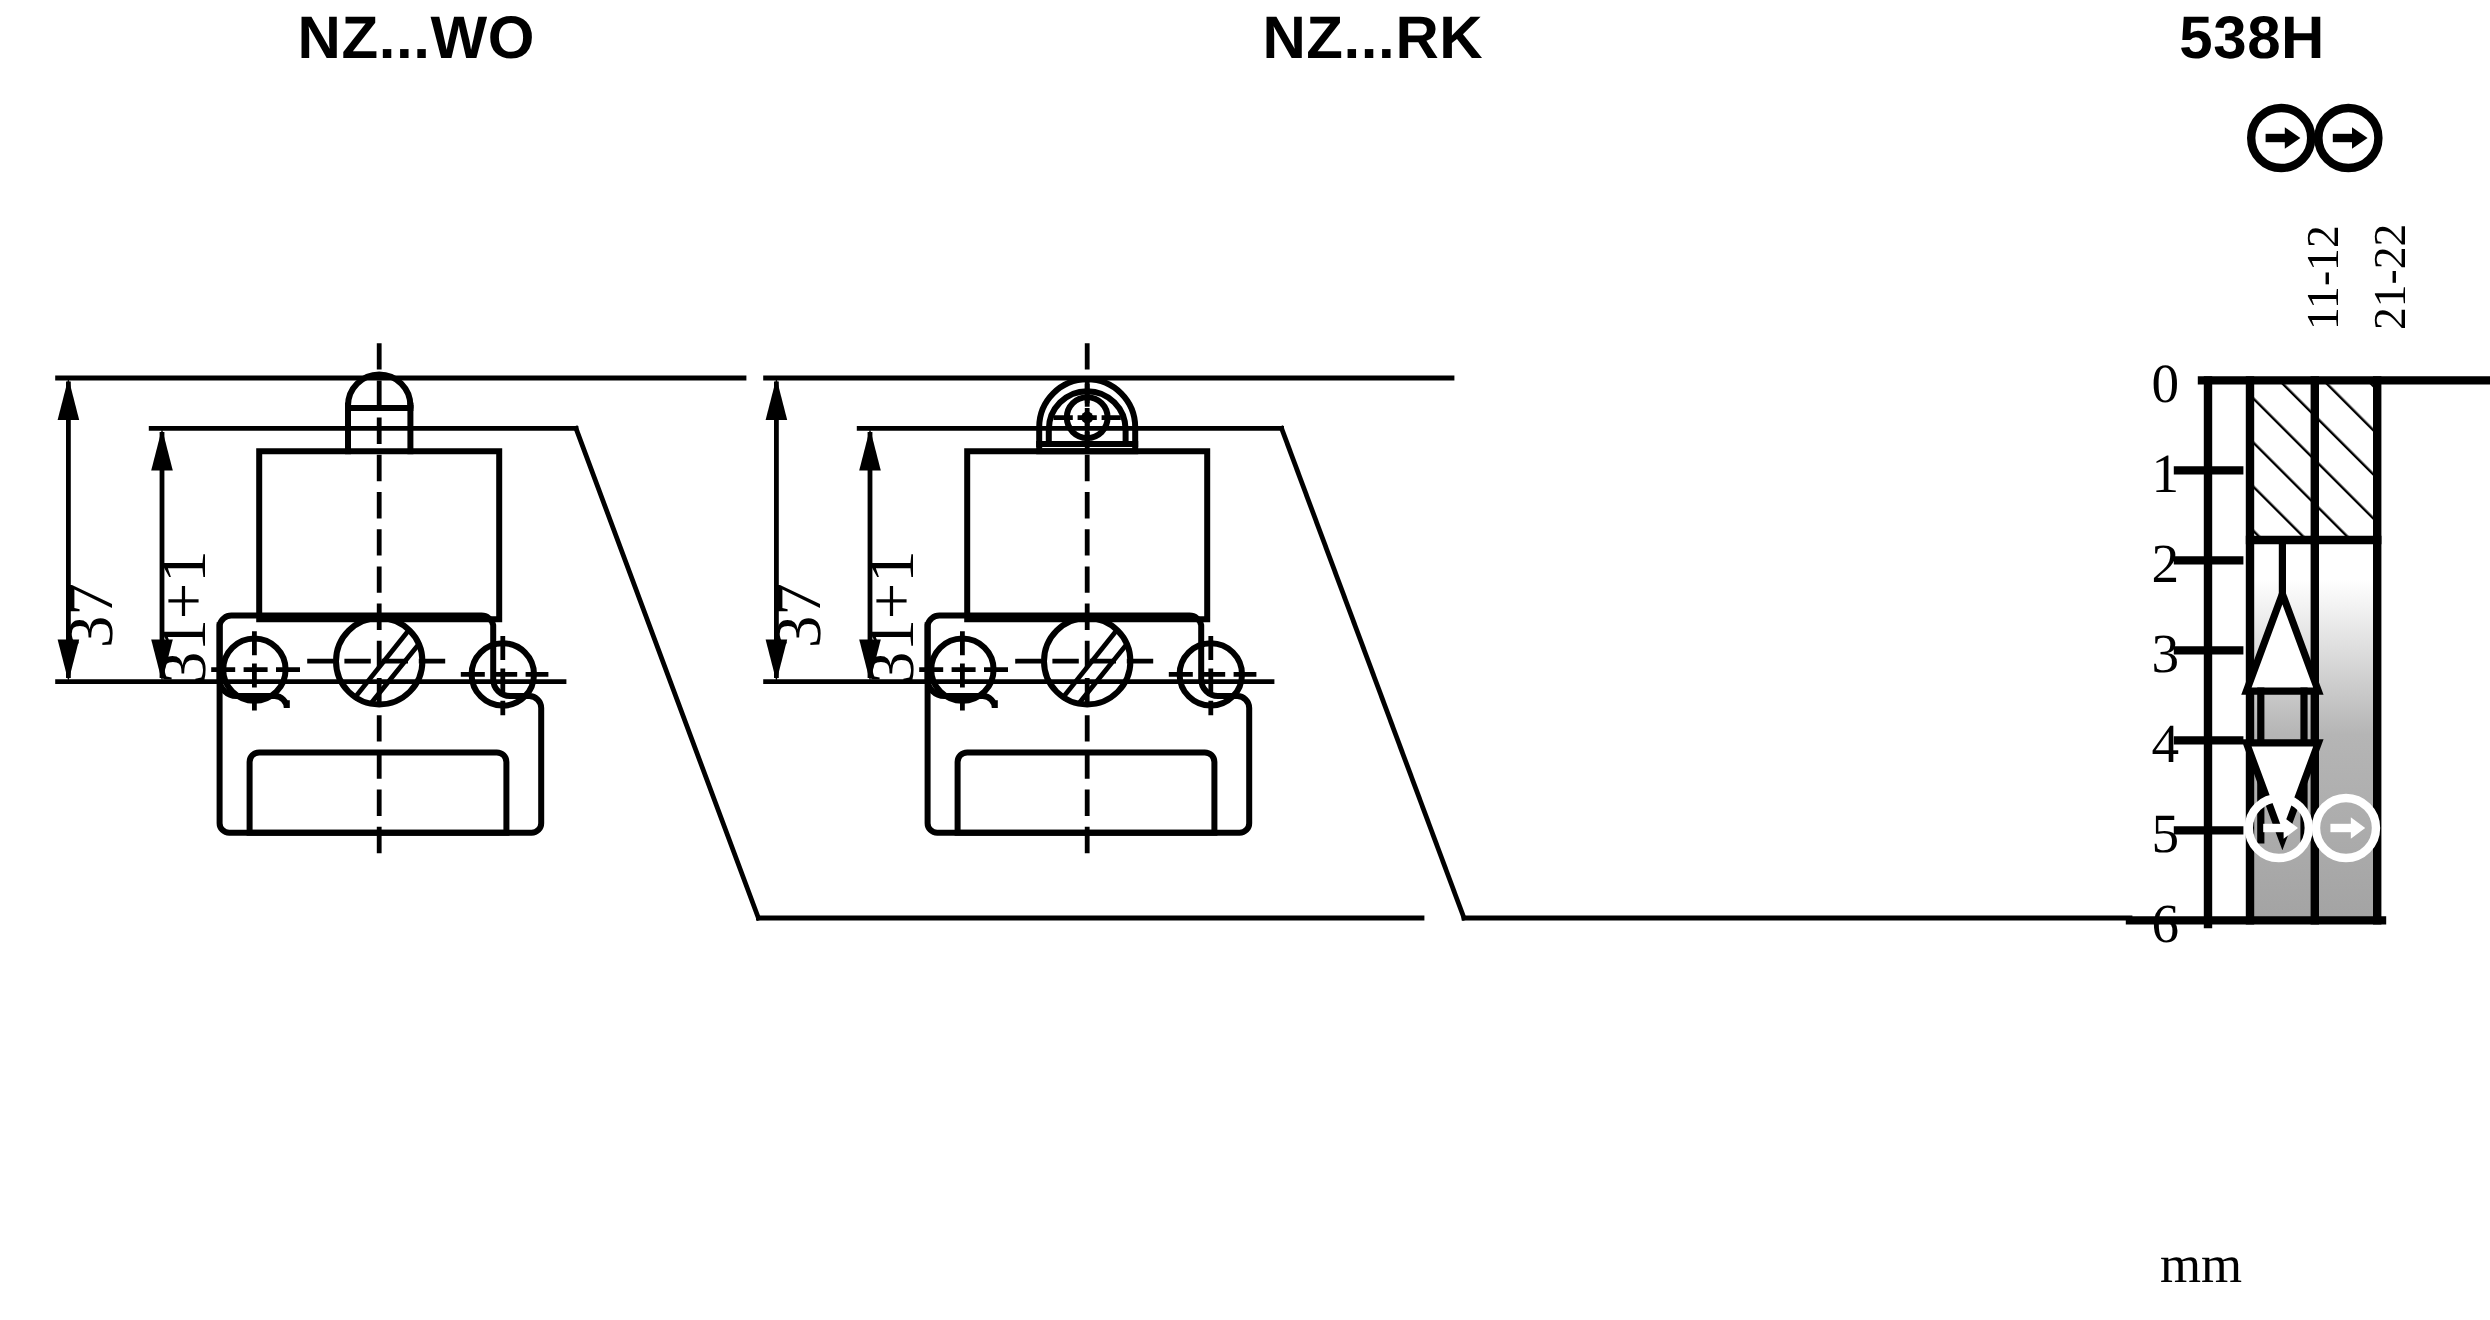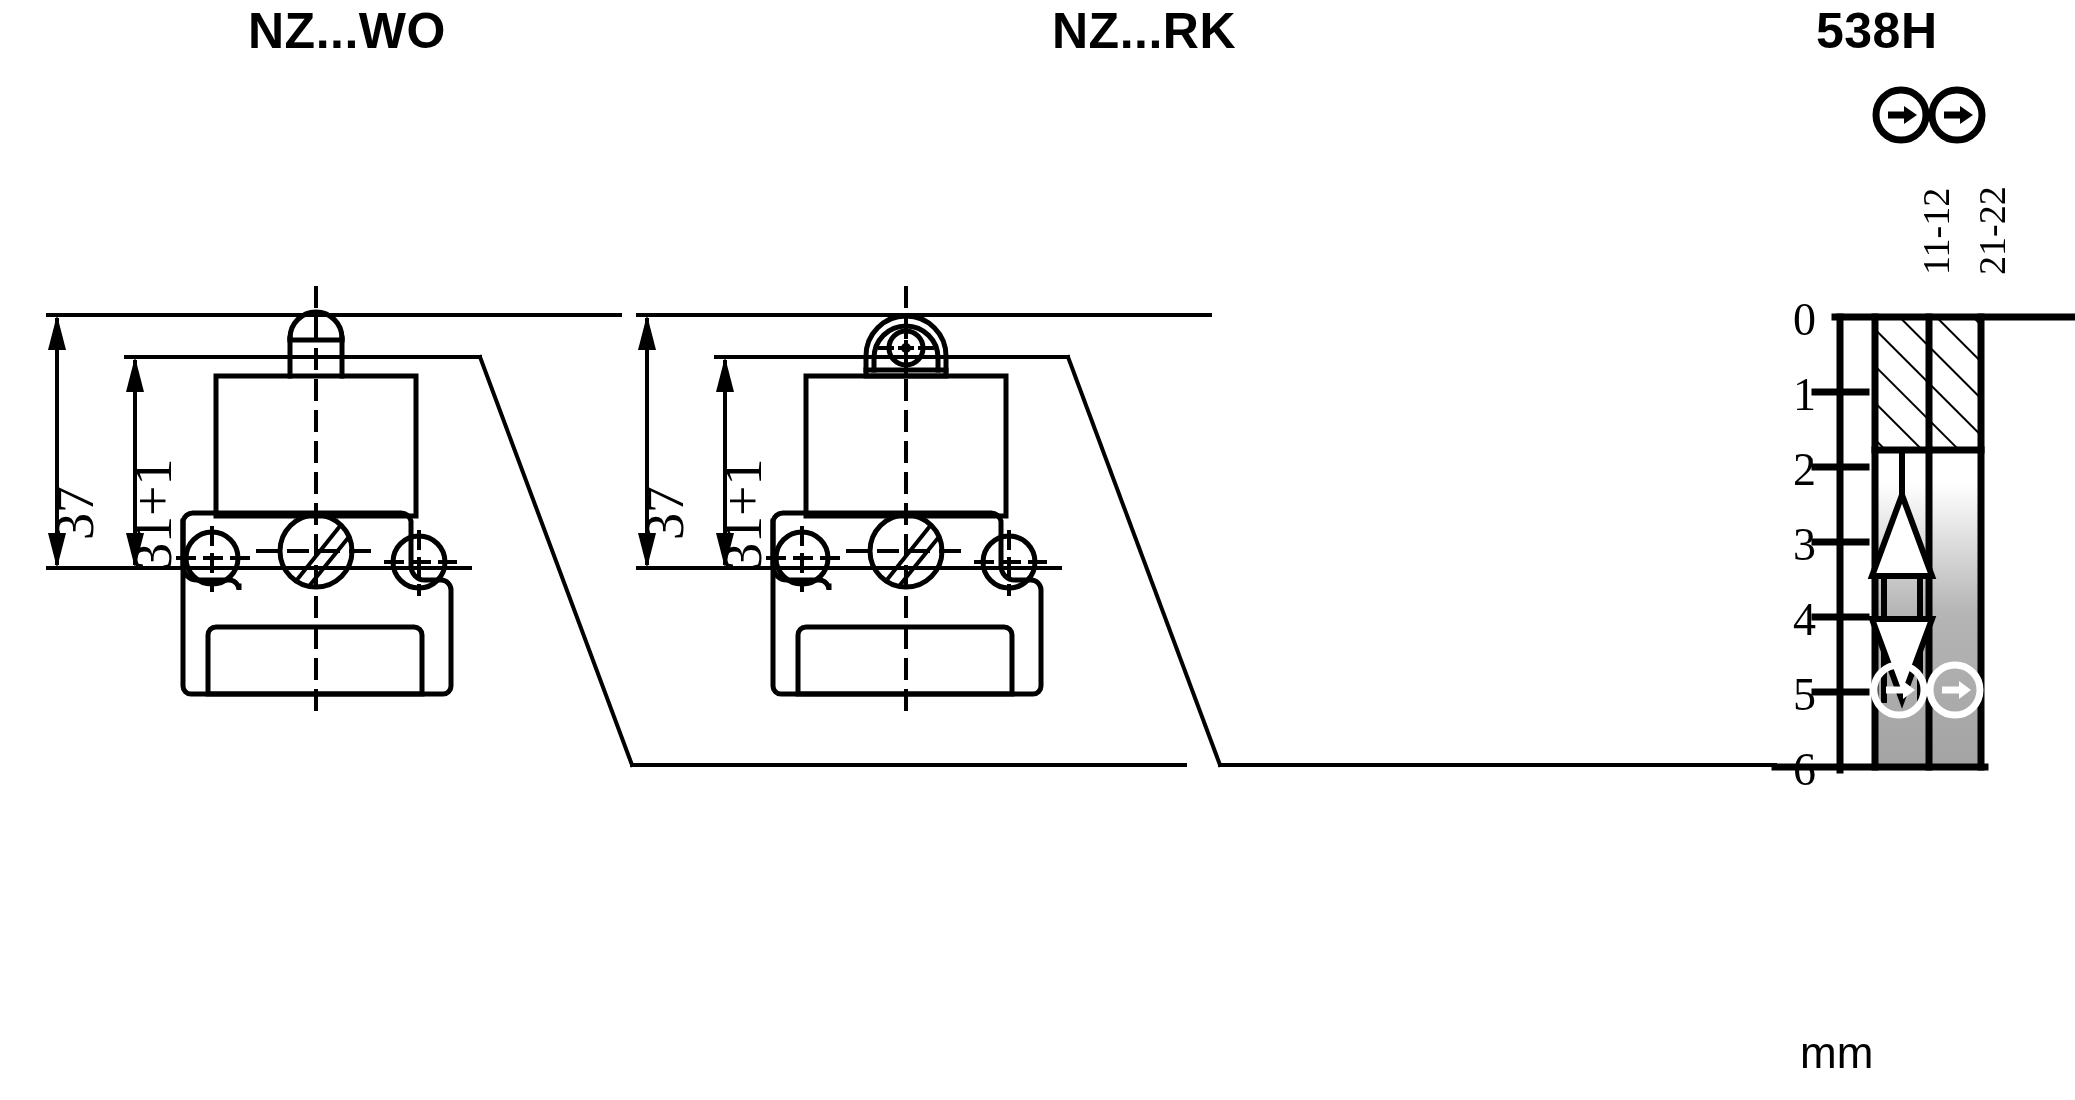--- a/index.html
+++ b/index.html
@@ -10,21 +10,21 @@
          white-space:nowrap;font-family:"Liberation Sans",sans-serif;}
   #title-wo{left:248px;top:2px;}
   #title-rk{left:1052px;top:2px;}
   #title-538h{left:1816px;top:2px;}
   .dimlabel{position:absolute;font-size:54px;font-family:"Liberation Serif",serif;
             white-space:nowrap;transform:rotate(-90deg);transform-origin:0 0;}
   .scalenum{position:absolute;font-size:46px;font-family:"Liberation Serif",serif;
             text-align:right;width:60px;}
   .contactlabel{position:absolute;font-size:38px;font-family:"Liberation Serif",serif;
                 white-space:nowrap;transform:rotate(-90deg);transform-origin:0 0;}
-  .mmlabel{position:absolute;font-size:44px;font-family:Liberation Sans, sans-serif;}
+  .mmlabel{position:absolute;font-size:44px;font-family:Liberation Serif, serif;}
   svg{position:absolute;left:0;top:0;}
 </style>
 </head>
 <body>
 
 <div class="stage">
 
   <div class="title" id="title-wo">NZ...WO</div>
   <div class="title" id="title-rk">NZ...RK</div>
   <div class="title" id="title-538h">538H</div>

